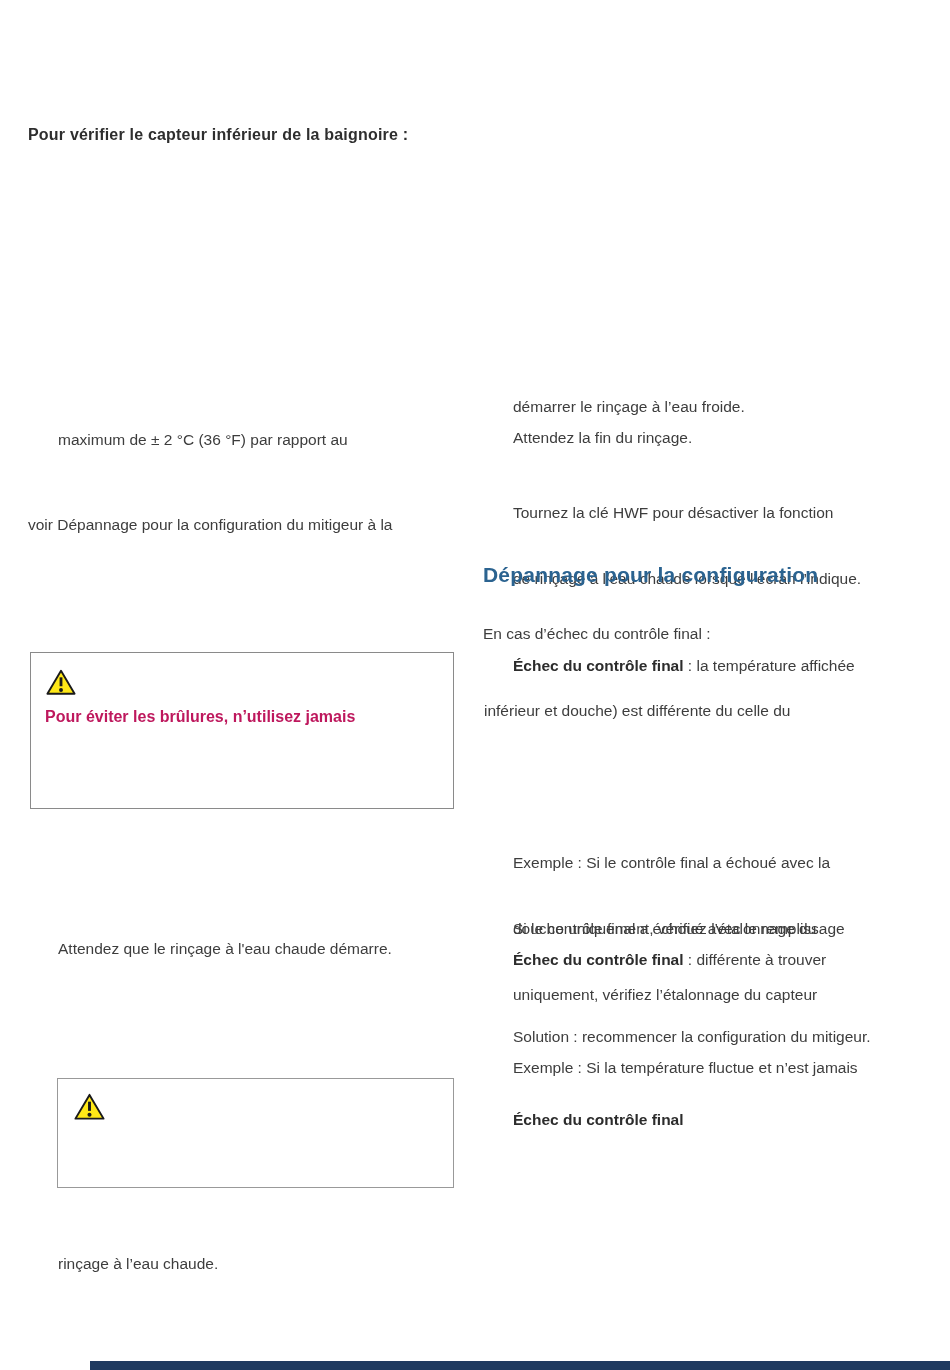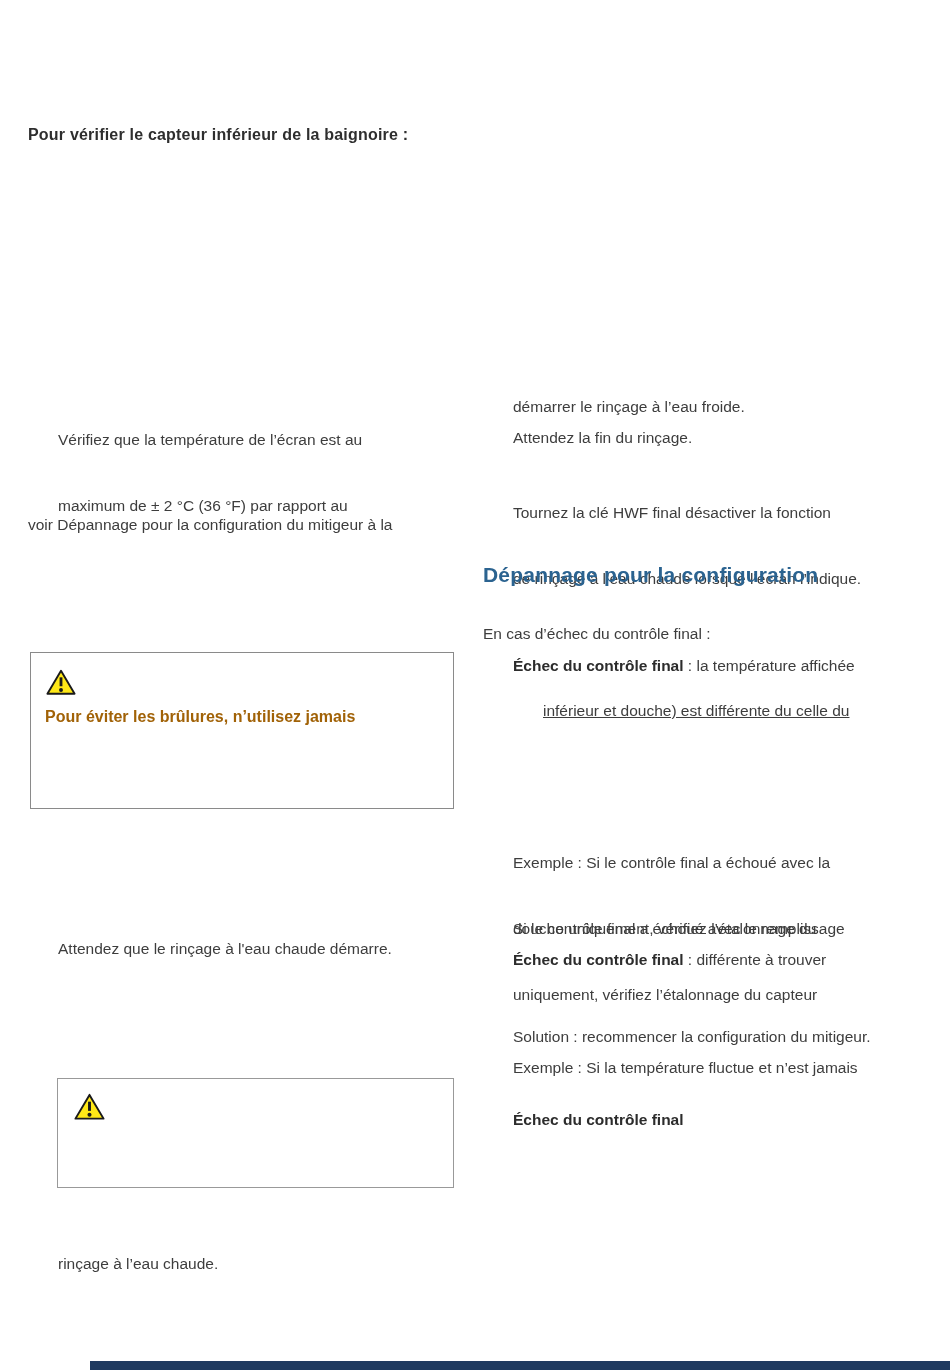--- a/index.html
+++ b/index.html
@@ -19,36 +19,35 @@
   }
   .section-heading{
     position:absolute;
     font-size:21px;font-weight:bold;color:#2b6390;letter-spacing:.2px;
   }
   .warn-box{
     position:absolute;background:#fff;border:1px solid #8a8a8a;box-sizing:border-box;
   }
   .warn-box .tri{position:absolute;}
   .warn-text{
-    position:absolute;font-size:16px;font-weight:bold;color:#a16207;white-space:pre;
+    position:absolute;font-size:16px;font-weight:bold;color:#be185d;white-space:pre;
   }
   .b{font-weight:bold;color:#2c2c2c;}
   .footer-bar{
     position:absolute;left:90px;top:1361px;width:860px;height:9px;background:#1f3a60;
   }
 </style>
 </head>
 <body>
 
 <div class="page">
 
   <div class="bold-intro">Pour vérifier le capteur inférieur de la baignoire :</div>
 
   <div class="txt" style="left:58px;top:385px;">
-    <div class="line">Vérifiez que la température de l’écran est au</div>
     <div class="line">maximum de ± 2 °C (36 °F) par rapport au</div>
   </div>
 
   <div class="txt" style="left:28px;top:481px;margin-top:33px;">voir Dépannage pour la configuration du mitigeur à la</div>
 
 
   <div class="warn-box" style="left:30px;top:652px;width:424px;height:157px;">
     <span class="tri" style="left:15px;top:16px;">
       <svg width="30" height="27" viewBox="0 0 64 56">
         <path d="M32 3 L61 52 L3 52 Z" fill="#ffe817" stroke="#1a1a1a" stroke-width="4" stroke-linejoin="round"></path>
@@ -71,31 +70,31 @@
     </span>
   </div>
 
   <div class="txt" style="left:58px;top:1253px;">rinçage à l’eau chaude.</div>
 
   <div class="txt" style="left:513px;top:396px;">démarrer le rinçage à l’eau froide.</div>
 
   <div class="txt" style="left:513px;top:427px;text-align:center;">Attendez la fin du rinçage.</div>
 
   <div class="txt" style="left:513px;top:458px;">
-    <div class="line">Tournez la clé HWF final désactiver la fonction</div>
+    <div class="line">Tournez la clé HWF pour désactiver la fonction</div>
     <div class="line">de rinçage à l’eau chaude lorsque l’écran l’indique.</div>
   </div>
 
   <div class="section-heading" style="left:483px;top:563px;">Dépannage pour la configuration</div>
 
   <div class="txt" style="left:483px;top:623px;">En cas d’échec du contrôle final :</div>
 
   <div class="txt" style="left:513px;top:655px;"><span class="b">Échec du contrôle final</span><span> : la température affichée</span></div>
 
-  <div class="txt" style="left:543px;top:700px;text-decoration:underline;">inférieur et douche) est différente du celle du</div>
+  <div class="txt" style="left:484px;top:700px;">inférieur et douche) est différente du celle du</div>
 
   <div class="txt" style="left:513px;top:808px;">
     <div class="line">Exemple : Si le contrôle final a échoué avec la</div>
     <div class="line">douche uniquement, vérifiez l’étalonnage du</div>
   </div>
 
   <div class="txt" style="left:513px;top:874px;">
     <div class="line">Si le contrôle final a échoué avec le remplissage</div>
     <div class="line">uniquement, vérifiez l’étalonnage du capteur</div>
   </div>

